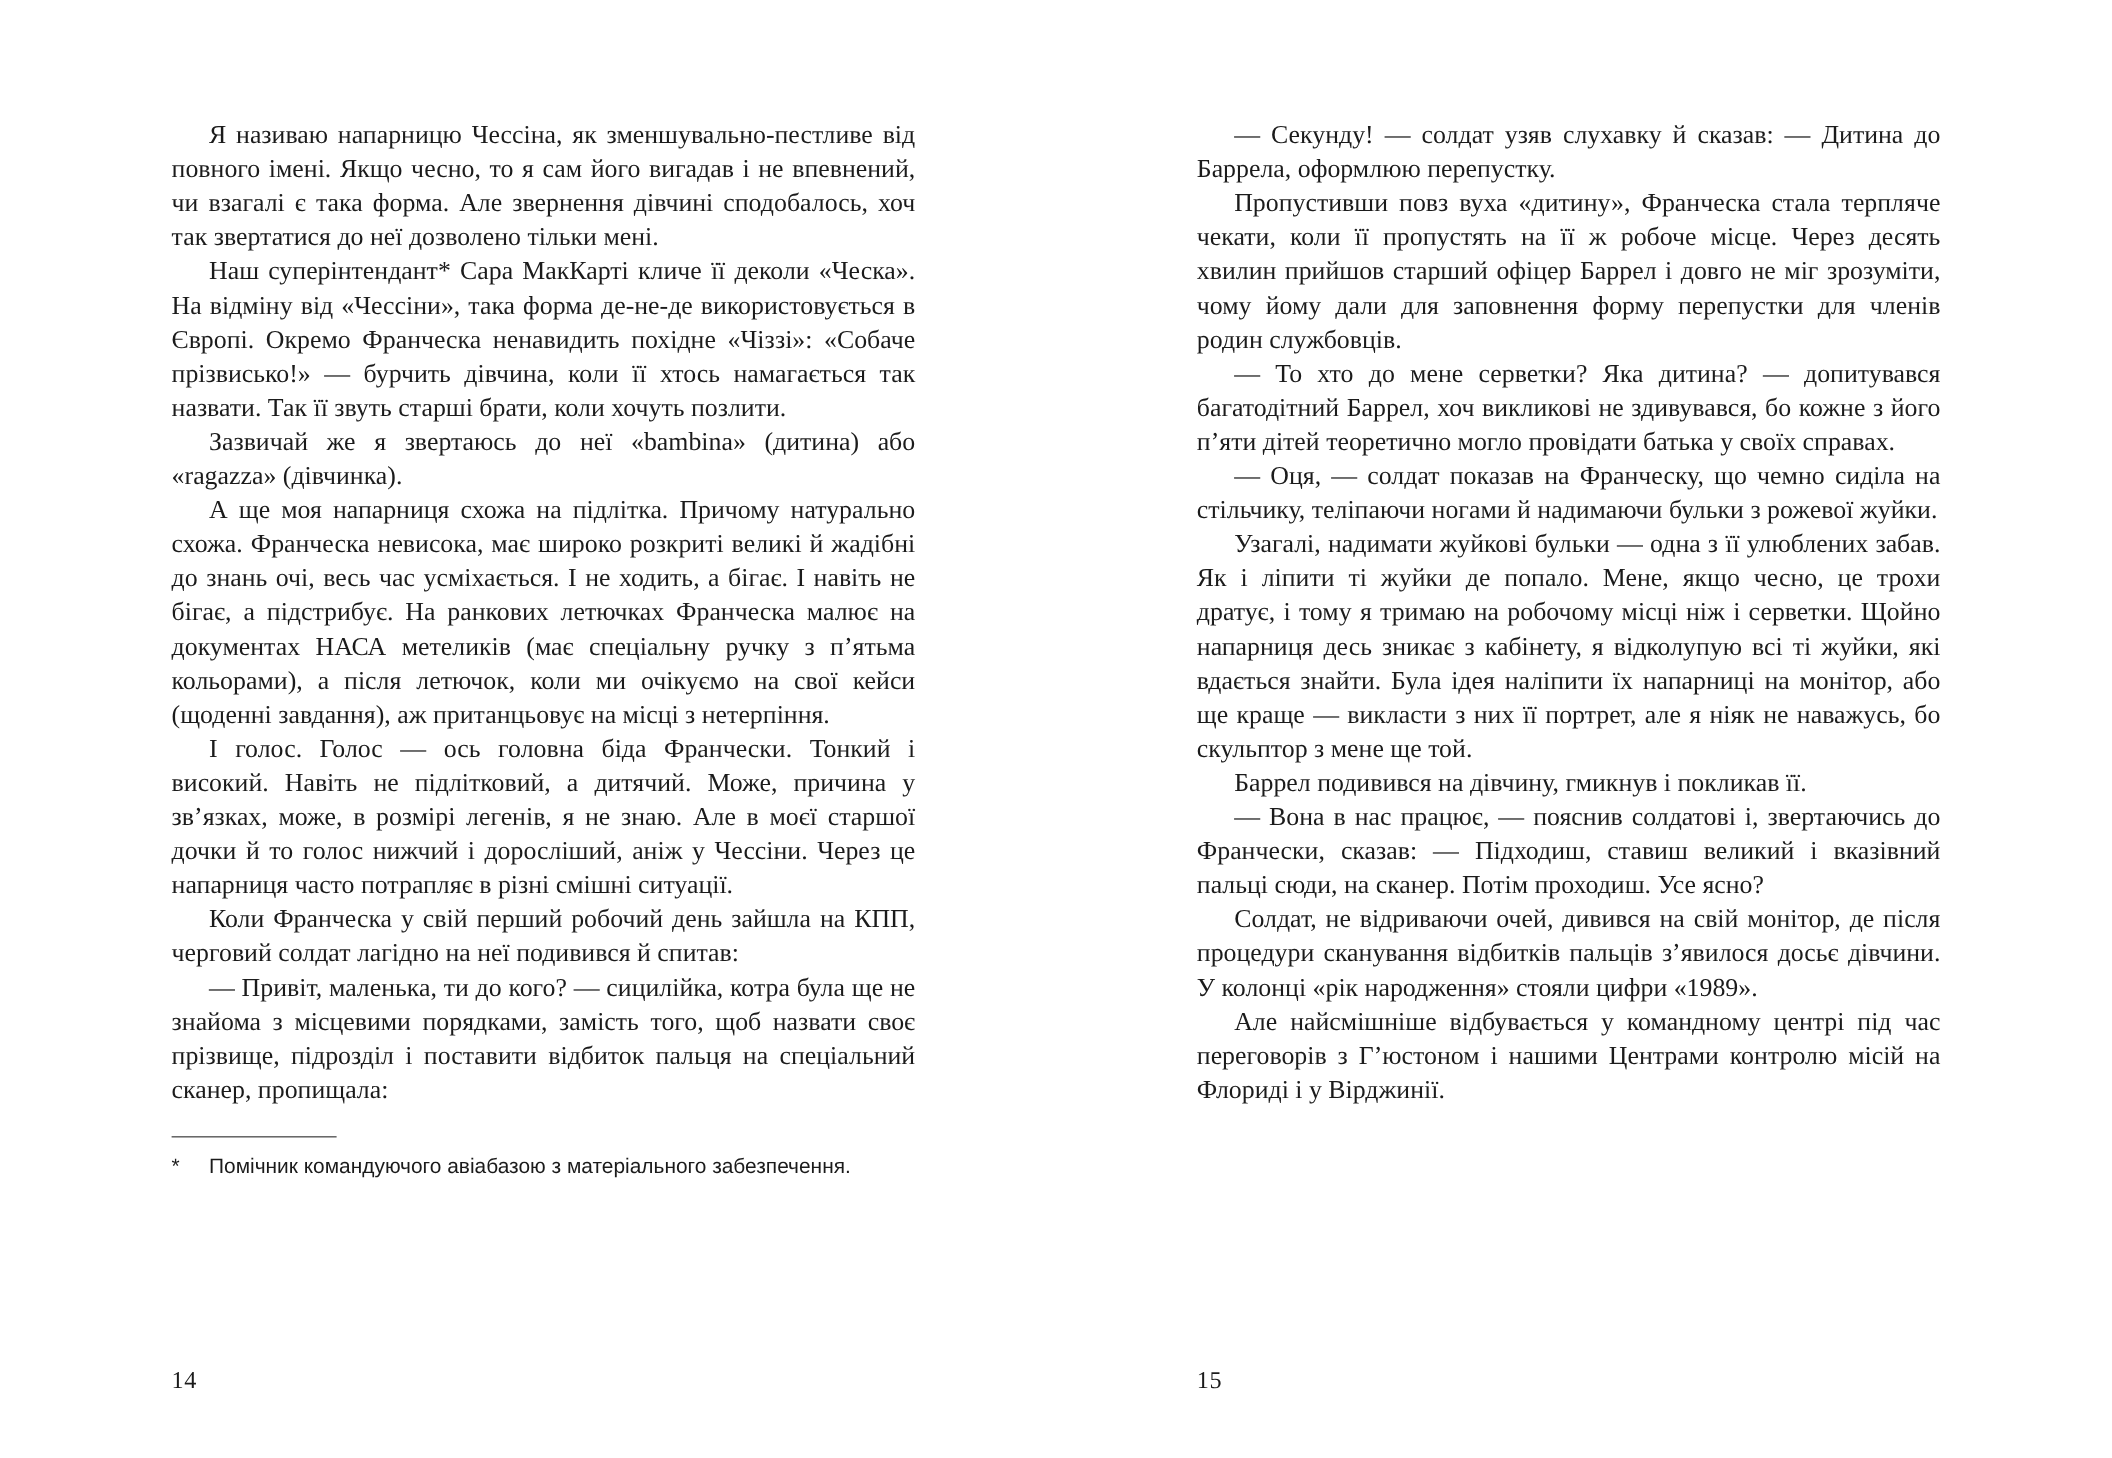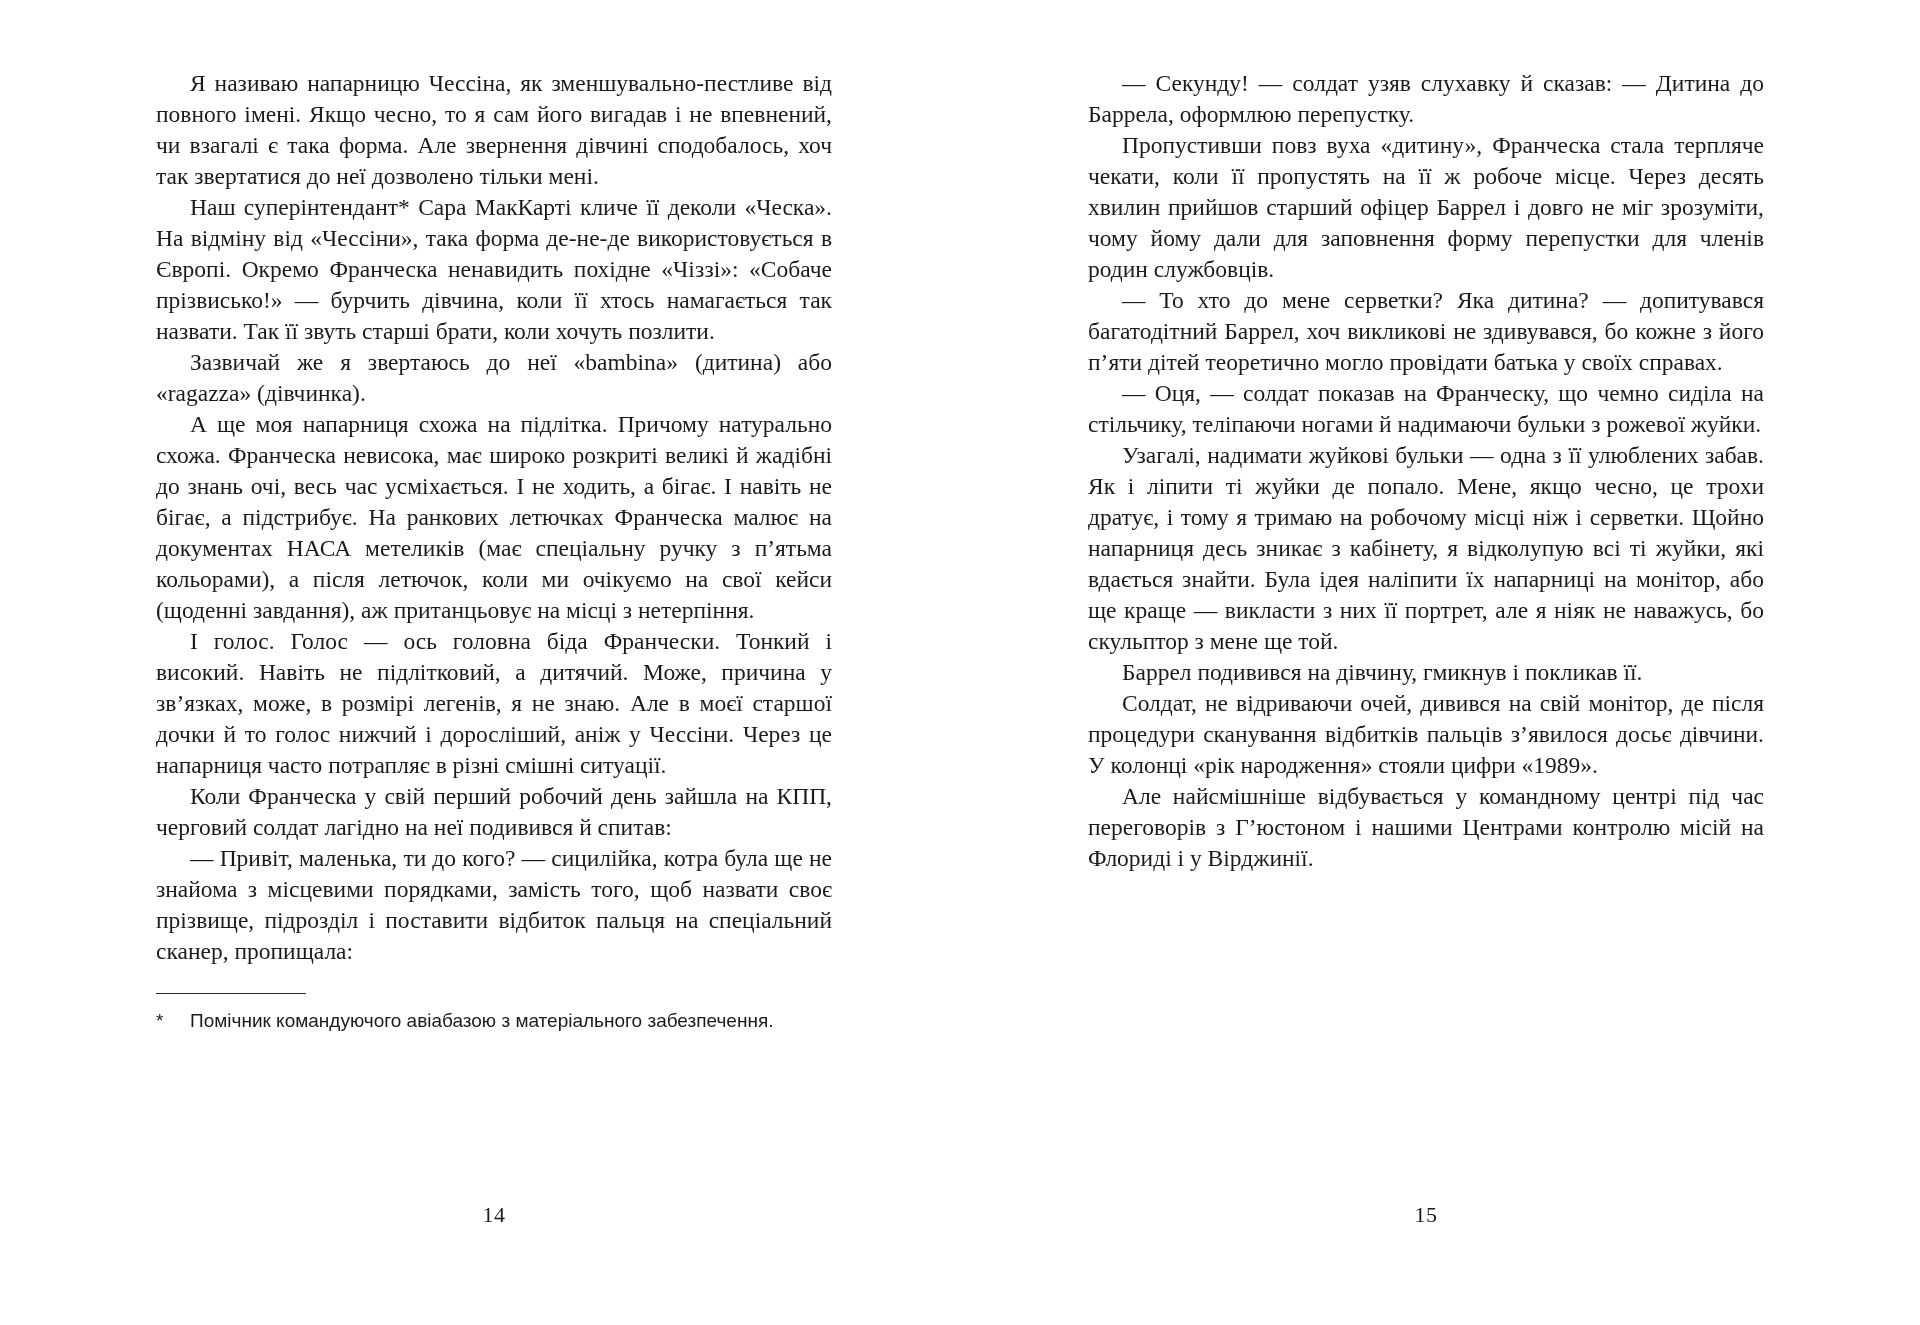--- a/index.html
+++ b/index.html
@@ -8,21 +8,21 @@
     width: 1920px;
     height: 1325px;
     background: #ffffff;
     color: #1b1b1b;
     font-family: "Liberation Serif", "DejaVu Serif", serif;
     overflow: hidden;
   }
   .spread {
     display: flex;
     justify-content: space-between;
-    padding: 68px 156px 0 156px;
+    padding: 108px 156px 0 156px;
   }
   .page {
     position: relative;
     width: 676px;
     height: 1160px;
   }
   .text-block p.para {
     margin: 0;
     text-align: justify;
     text-indent: 34px;
@@ -50,21 +50,21 @@
   }
   .footnote-text {
     flex: 1;
     text-align: left;
   }
   .page-number {
     position: absolute;
     bottom: 0;
     left: 0;
     right: 0;
-    text-align: center;
+    text-align: left;
     font-size: 22px;
     letter-spacing: 0.5px;
   }
 </style>
 </head>
 <body>
 
 <div class="spread">
 
   <div class="page">
@@ -88,19 +88,20 @@
   </div>
 
   <div class="page">
     <div class="text-block">
       <p class="para">— Секунду! — солдат узяв слухавку й сказав: — Дитина до Баррела, оформлюю перепустку.</p>
       <p class="para">Пропустивши повз вуха «дитину», Франческа стала терпляче чекати, коли її пропустять на її ж робоче місце. Через десять хвилин прийшов старший офіцер Баррел і довго не міг зрозуміти, чому йому дали для заповнення форму перепустки для членів родин службовців.</p>
       <p class="para">— То хто до мене серветки? Яка дитина? — допитувався багатодітний Баррел, хоч викликові не здивувався, бо кожне з його п’яти дітей теоретично могло провідати батька у своїх справах.</p>
       <p class="para">— Оця, — солдат показав на Франческу, що чемно сиділа на стільчику, теліпаючи ногами й надимаючи бульки з рожевої жуйки.</p>
       <p class="para">Узагалі, надимати жуйкові бульки — одна з її улюблених забав. Як і ліпити ті жуйки де попало. Мене, якщо чесно, це трохи дратує, і тому я тримаю на робочому місці ніж і серветки. Щойно напарниця десь зникає з кабінету, я відколупую всі ті жуйки, які вдається знайти. Була ідея наліпити їх напарниці на монітор, або ще краще — викласти з них її портрет, але я ніяк не наважусь, бо скульптор з мене ще той.</p>
       <p class="para">Баррел подивився на дівчину, гмикнув і покликав її.</p>
+      <p class="para">— Вона в нас працює, — пояснив солдатові і, звертаючись до Франчески, сказав: — Підходиш, ставиш великий і вказівний пальці сюди, на сканер. Потім проходиш. Усе ясно?</p>
       <p class="para">Солдат, не відриваючи очей, дивився на свій монітор, де після процедури сканування відбитків пальців з’явилося досьє дівчини. У колонці «рік народження» стояли цифри «1989».</p>
       <p class="para">Але найсмішніше відбувається у командному центрі під час переговорів з Г’юстоном і нашими Центрами контролю місій на Флориді і у Вірджинії.</p>
     </div>
     <div class="page-number">15</div>
   </div>
 
 </div>
 
 </body></html>

